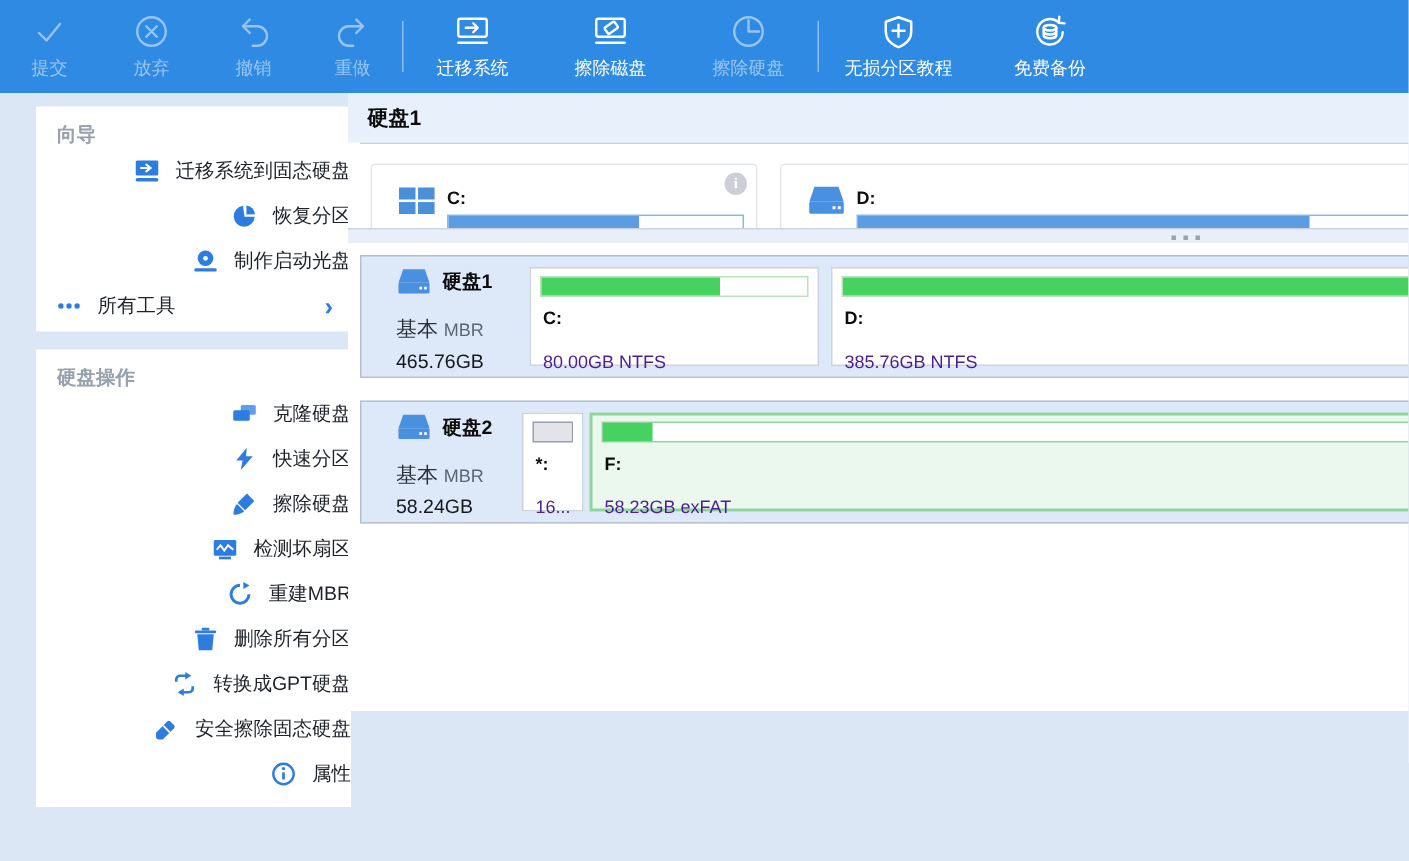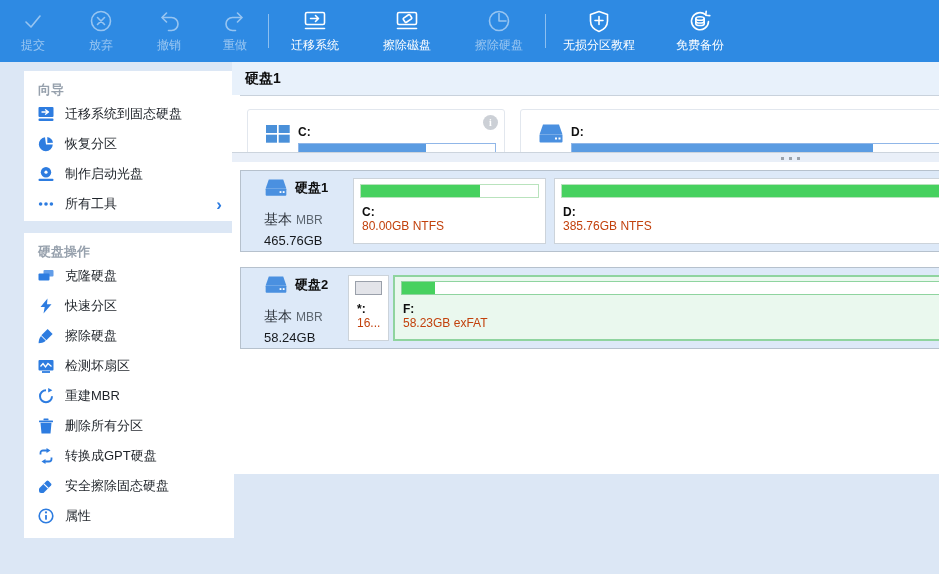--- a/index.html
+++ b/index.html
@@ -21,21 +21,21 @@
 
   
   .sidebar { position:absolute; left:0; top:62px; width:232px; height:512px;
     background:#dce7f5; }
   .side-panel { position:absolute; left:24px; width:210px; background:#fff; }
   .panel-wizard { top:9px; height:150px; }
   .panel-diskops { top:171px; height:305px; }
   .sec-title { padding:10px 0 2px 14px; font-size:13px; font-weight:bold;
     color:#97a1ad; height:28px; }
   .side-item { height:30px; display:flex; align-items:center; gap:11px;
-    padding-left:14px; font-size:13px; color:#1e2329; cursor:pointer; }
+    padding-left:14px; font-size:13px; color:#1e2329; cursor:pointer;justify-content:flex-end; }
   .s-ic { width:16px; height:16px; flex:0 0 16px; display:flex; }
   .s-ic svg { width:16px; height:16px; fill:#2d7ce0; }
   .chev { margin-left:auto; margin-right:12px; color:#2d7ce0; font-size:17px;
     font-weight:bold; line-height:1; }
 
   
   .main { position:absolute; left:232px; top:62px; width:707px; height:412px;
     background:#fff; overflow:hidden; }
   .tab-band { height:33px; background:#e8f1fb; display:flex; align-items:center;
     padding-left:13px; font-size:14px; font-weight:bold; color:#0d0d0d; }
@@ -81,21 +81,21 @@
   .part-star { left:107px; width:41px; }
   .part-f { left:152px; width:560px; }
   .part.selected { background:#eaf8ee; border:2px solid #8fd49f; }
   .part-bar { margin:5px 6px 0 6px; height:14px; border:1px solid #b9e3bd;
     background:#fff; }
   .part.selected .part-bar { border-color:#8fd49f; margin-top:4px; }
   .part-bar.gray { border-color:#9aa0aa; }
   .part-fill { height:100%; background:#47d15f; }
   .part-bar.gray .part-fill { background:#e3e4e9; }
   .part-label { margin:7px 0 0 8px; font-size:12px; font-weight:bold; color:#0d0d0d; }
-  .part-info { margin:0 0 0 8px; font-size:12px; color:#c2410c; white-space:nowrap; }
+  .part-info { margin:15px 0 0 8px; font-size:12px; color:#4c1d95; white-space:nowrap; }
 
   .watermark { position:absolute; left:394px; top:434px; display:flex;
     align-items:center; }
   .wm-logo { width:72px; height:66px; }
   .wm-text { font-size:58px; color:#ededee; letter-spacing:14px;
     margin-left:10px; white-space:nowrap; }
 </style>
 </head>
 <body>
 

